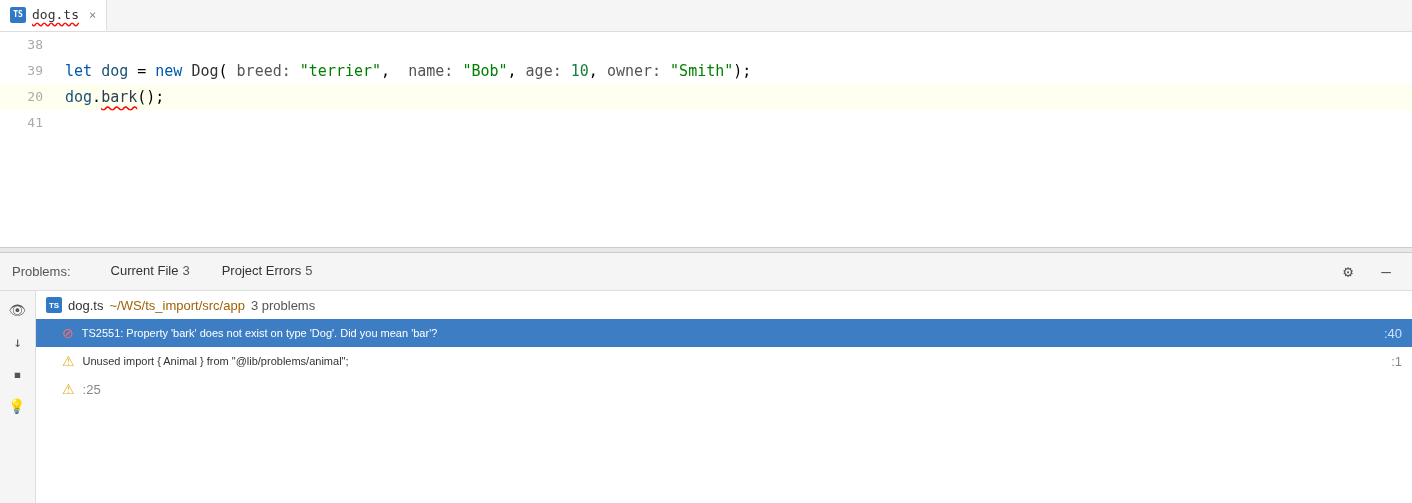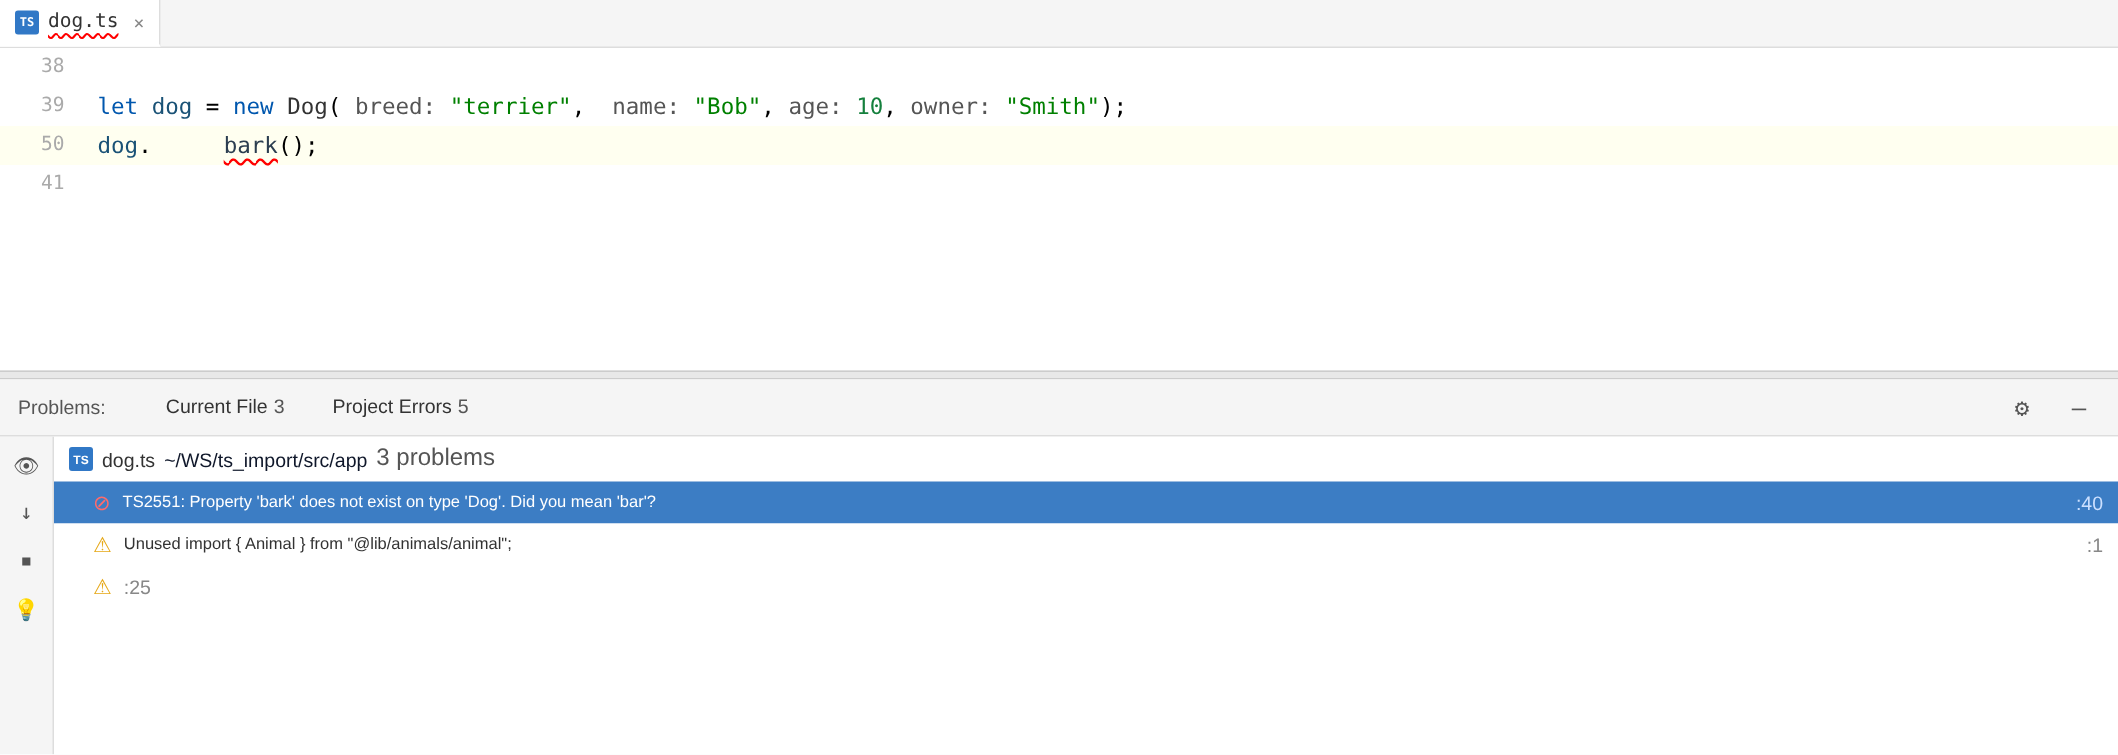--- a/index.html
+++ b/index.html
@@ -97,21 +97,20 @@
       white-space: pre;
       font-size: 15px;
     }
     
     .kw { color: #0057ae; font-weight: normal; } 
     .ident { color: #1a5276; }
     .method { color: #2c3e50; }
     .method-underline {
       text-decoration: underline wavy red;
       text-underline-offset: 3px;
-      margin-left: 48px;
     }
     .str { color: #008000; }
     .num { color: #15803d; }
     .param { color: #555; font-style: normal; }
     .class-name { color: #333; }
 
     
     .divider {
       height: 6px;
       background: #e8e8e8;
@@ -229,26 +228,26 @@
       border-radius: 2px;
       display: flex;
       align-items: center;
       justify-content: center;
       font-size: 8px;
       font-weight: bold;
       color: white;
       flex-shrink: 0;
     }
     .file-path {
-      color: #0f172a;
+      color: #a16207;
       font-size: 13px;
     }
     .file-problems-count {
       color: #555;
-      font-size: 16px;
+      font-size: 13px;
     }
 
     
     .problem-row {
       display: flex;
       align-items: center;
       gap: 8px;
       padding: 6px 10px 6px 26px;
       font-size: 13px;
       font-family: -apple-system, BlinkMacSystemFont, 'Segoe UI', sans-serif;
@@ -302,21 +301,21 @@
       <span class="line-number">38</span>
       <span class="line-content"></span>
     </div>
 
     <div class="code-line">
       <span class="line-number">39</span>
       <span class="line-content"><span class="kw">let</span> <span class="ident">dog</span> = <span class="kw">new</span> <span class="class-name">Dog</span>( <span class="param">breed:</span> <span class="str">"terrier"</span>,&nbsp;&nbsp;<span class="param">name:</span> <span class="str">"Bob"</span>, <span class="param">age:</span> <span class="num">10</span>, <span class="param">owner:</span> <span class="str">"Smith"</span>);</span>
     </div>
 
     <div class="code-line highlighted">
-      <span class="line-number">50</span>
+      <span class="line-number">20</span>
       <span class="line-content"><span class="ident">dog</span>.<span class="method method-underline">bark</span>();</span>
     </div>
 
     <div class="code-line">
       <span class="line-number">41</span>
     </div>
 
   </div>
 </div>
 
@@ -360,21 +359,21 @@
       </div>
 
       <div class="problem-row error-selected">
         <span class="problem-icon" style="color:#ff6b6b;">⊘</span>
         <span class="problem-text">TS2551: Property 'bark' does not exist on type 'Dog'. Did you mean 'bar'?</span>
         <span class="line-ref">:40</span>
       </div>
 
       <div class="problem-row warning">
         <span class="problem-icon" style="color:#e6a817;">⚠</span>
-        <span class="problem-text">Unused import { Animal } from "@lib/animals/animal";</span>
+        <span class="problem-text">Unused import { Animal } from "@lib/problems/animal";</span>
         <span class="line-ref">:1</span>
       </div>
 
       <div class="problem-row warning">
         <span class="problem-icon" style="color:#e6a817;">⚠</span>
         <span class="line-ref">:25</span>
       </div>
 
     </div>
   </div>

